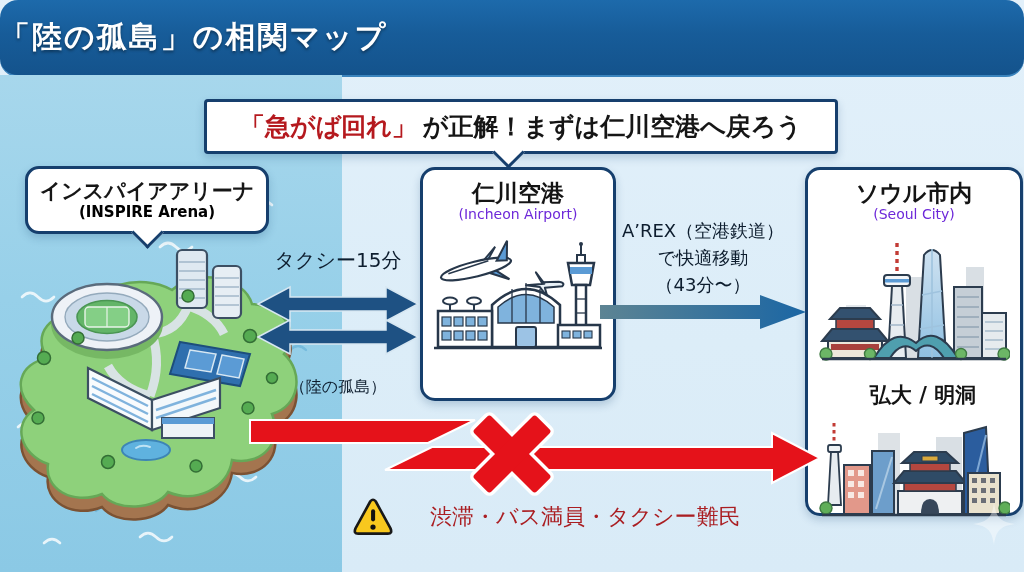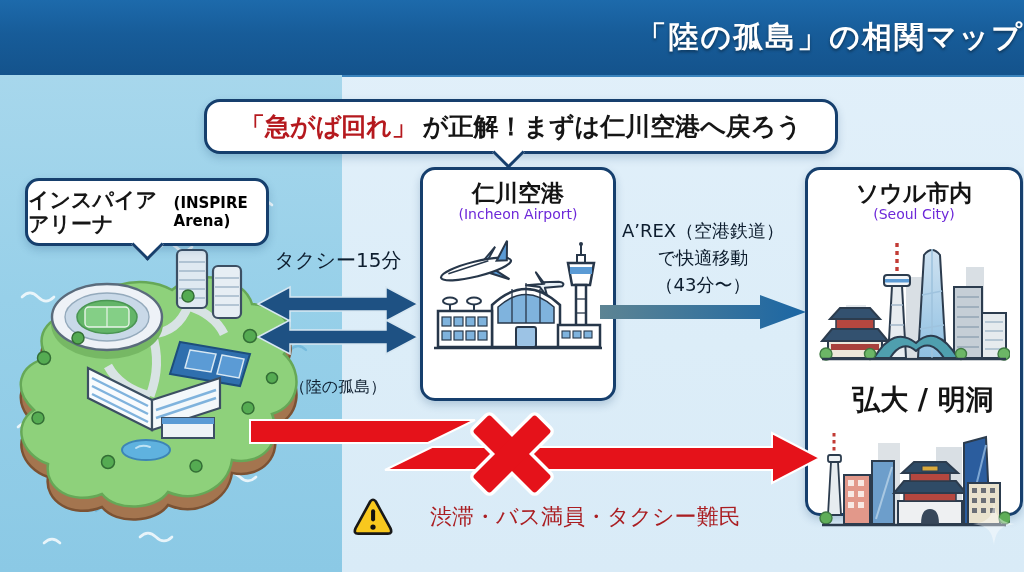--- a/index.html
+++ b/index.html
@@ -2,47 +2,47 @@
 <html><head>
 <meta charset="utf-8">
 <style>
   html,body{margin:0;padding:0;background:#333;}
   .stage{position:relative;width:1024px;height:572px;overflow:hidden;
     font-family:"DejaVu Sans","Liberation Sans",sans-serif;
     background:linear-gradient(180deg,#e2f0fa 0%,#dcedf8 60%,#d9ebf7 100%);}
   
   .header{position:absolute;left:0;top:0;width:100%;height:75px;
     background:linear-gradient(180deg,#1d6aab 0%,#175c99 45%,#14538c 100%);
-    border-bottom:2px solid #3b84bd;display:flex;align-items:center;justify-content:flex-end;}
+    border-bottom:2px solid #3b84bd;display:flex;align-items:center;justify-content:flex-start;border-radius:18px;}
   .header h1{margin:0;color:#ffffff;font-size:30px;font-weight:bold;letter-spacing:2px;
     text-shadow:0 2px 3px rgba(0,0,0,.4);}
   
   .water{position:absolute;left:0;top:75px;width:342px;height:497px;
     background:linear-gradient(180deg,#a7d7ec 0%,#97d0e9 45%,#8bc9e5 100%);}
   
   .bubble,.node{position:absolute;background:#ffffff;border:3px solid #163f6d;
     box-shadow:0 4px 8px rgba(25,70,115,.22);}
-  .bubble{border-radius:16px;}
+  .bubble{border-radius:4px;}
   .node{border-radius:15px;text-align:center;}
   .tail{position:absolute;width:20px;height:20px;background:#ffffff;
     border-right:3px solid #163f6d;border-bottom:3px solid #163f6d;transform:rotate(45deg);}
   .callout{left:204px;top:99px;width:628px;height:49px;display:flex;align-items:center;
     justify-content:center;font-size:25px;font-weight:bold;color:#151515;white-space:nowrap;}
   .callout .hl{color:#b5191e;margin-right:6px;}
   .callout .tail{left:290px;bottom:-13px;}
-  .arena{left:25px;top:178px;width:238px;height:62px;display:flex;flex-direction:row;
+  .arena{left:25px;top:166px;width:238px;height:62px;display:flex;flex-direction:column;
     align-items:center;justify-content:center;border-radius:14px;}
   .arena .tail{left:calc(50% - 11px);bottom:-13px;}
   .arena .t1{font-size:21px;font-weight:bold;color:#161616;line-height:24px;}
   .arena .t2{font-size:15px;font-weight:bold;color:#000000;line-height:18px;}
   .airport{left:420px;top:167px;width:190px;height:228px;}
   .seoul{left:805px;top:167px;width:212px;height:343px;}
   .node .title{font-size:23px;font-weight:bold;color:#141414;margin-top:10px;line-height:26px;}
   .node .sub{font-size:14px;font-weight:normal;color:#6d28d9;line-height:17px;}
-  .district{font-size:28px;font-weight:bold;color:#141414;margin-top:2px;margin-left:18px;}
+  .district{font-size:21px;font-weight:bold;color:#141414;margin-top:2px;margin-left:18px;}
   
   .lbl{position:absolute;font-weight:normal;color:#0d1d2e;text-align:center;white-space:nowrap;}
   .taxi-lbl{left:252px;top:247px;width:172px;font-size:20px;}
   .shuttle-lbl{left:248px;top:351px;width:180px;font-size:20px;}
   .shuttle-note{left:248px;top:377px;width:180px;font-size:16px;}
   .arex-lbl{left:599px;top:217px;width:208px;font-size:18px;line-height:27px;}
   .warning-text{left:402px;top:502px;font-size:22px;color:#aa1e22;text-align:left;margin-left:28px;}
   .abs{position:absolute;}
   .sparkle{position:absolute;left:973px;top:503px;width:42px;height:42px;opacity:.55;}
 </style>

